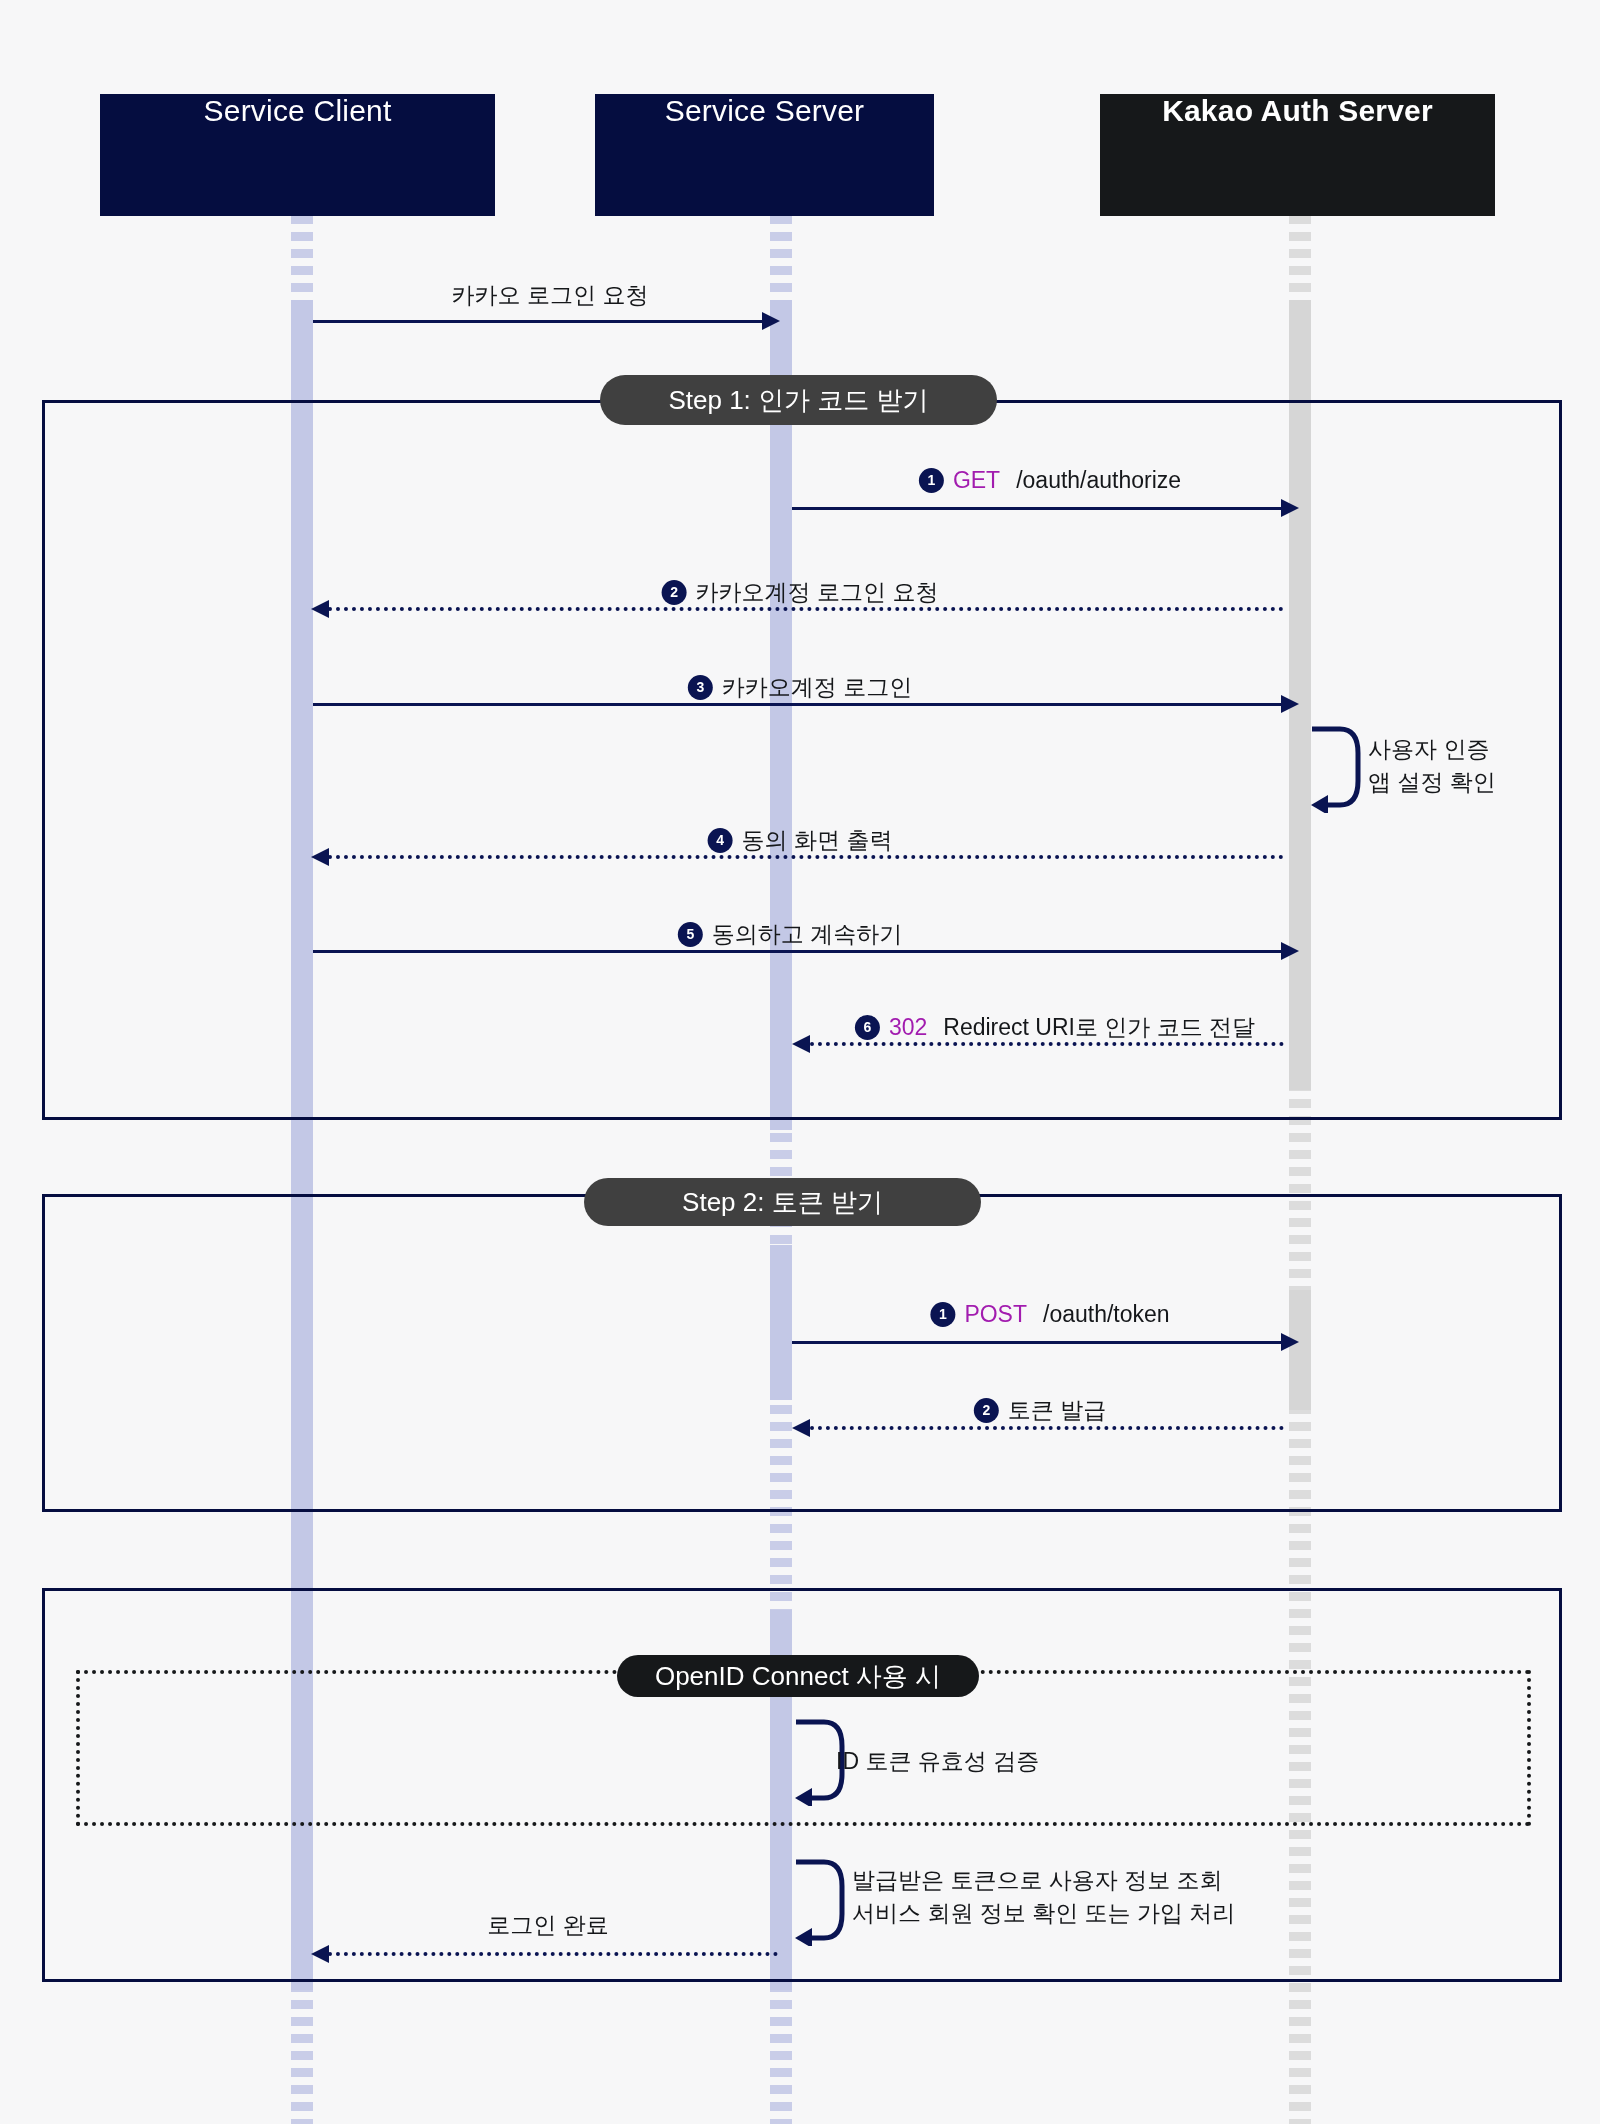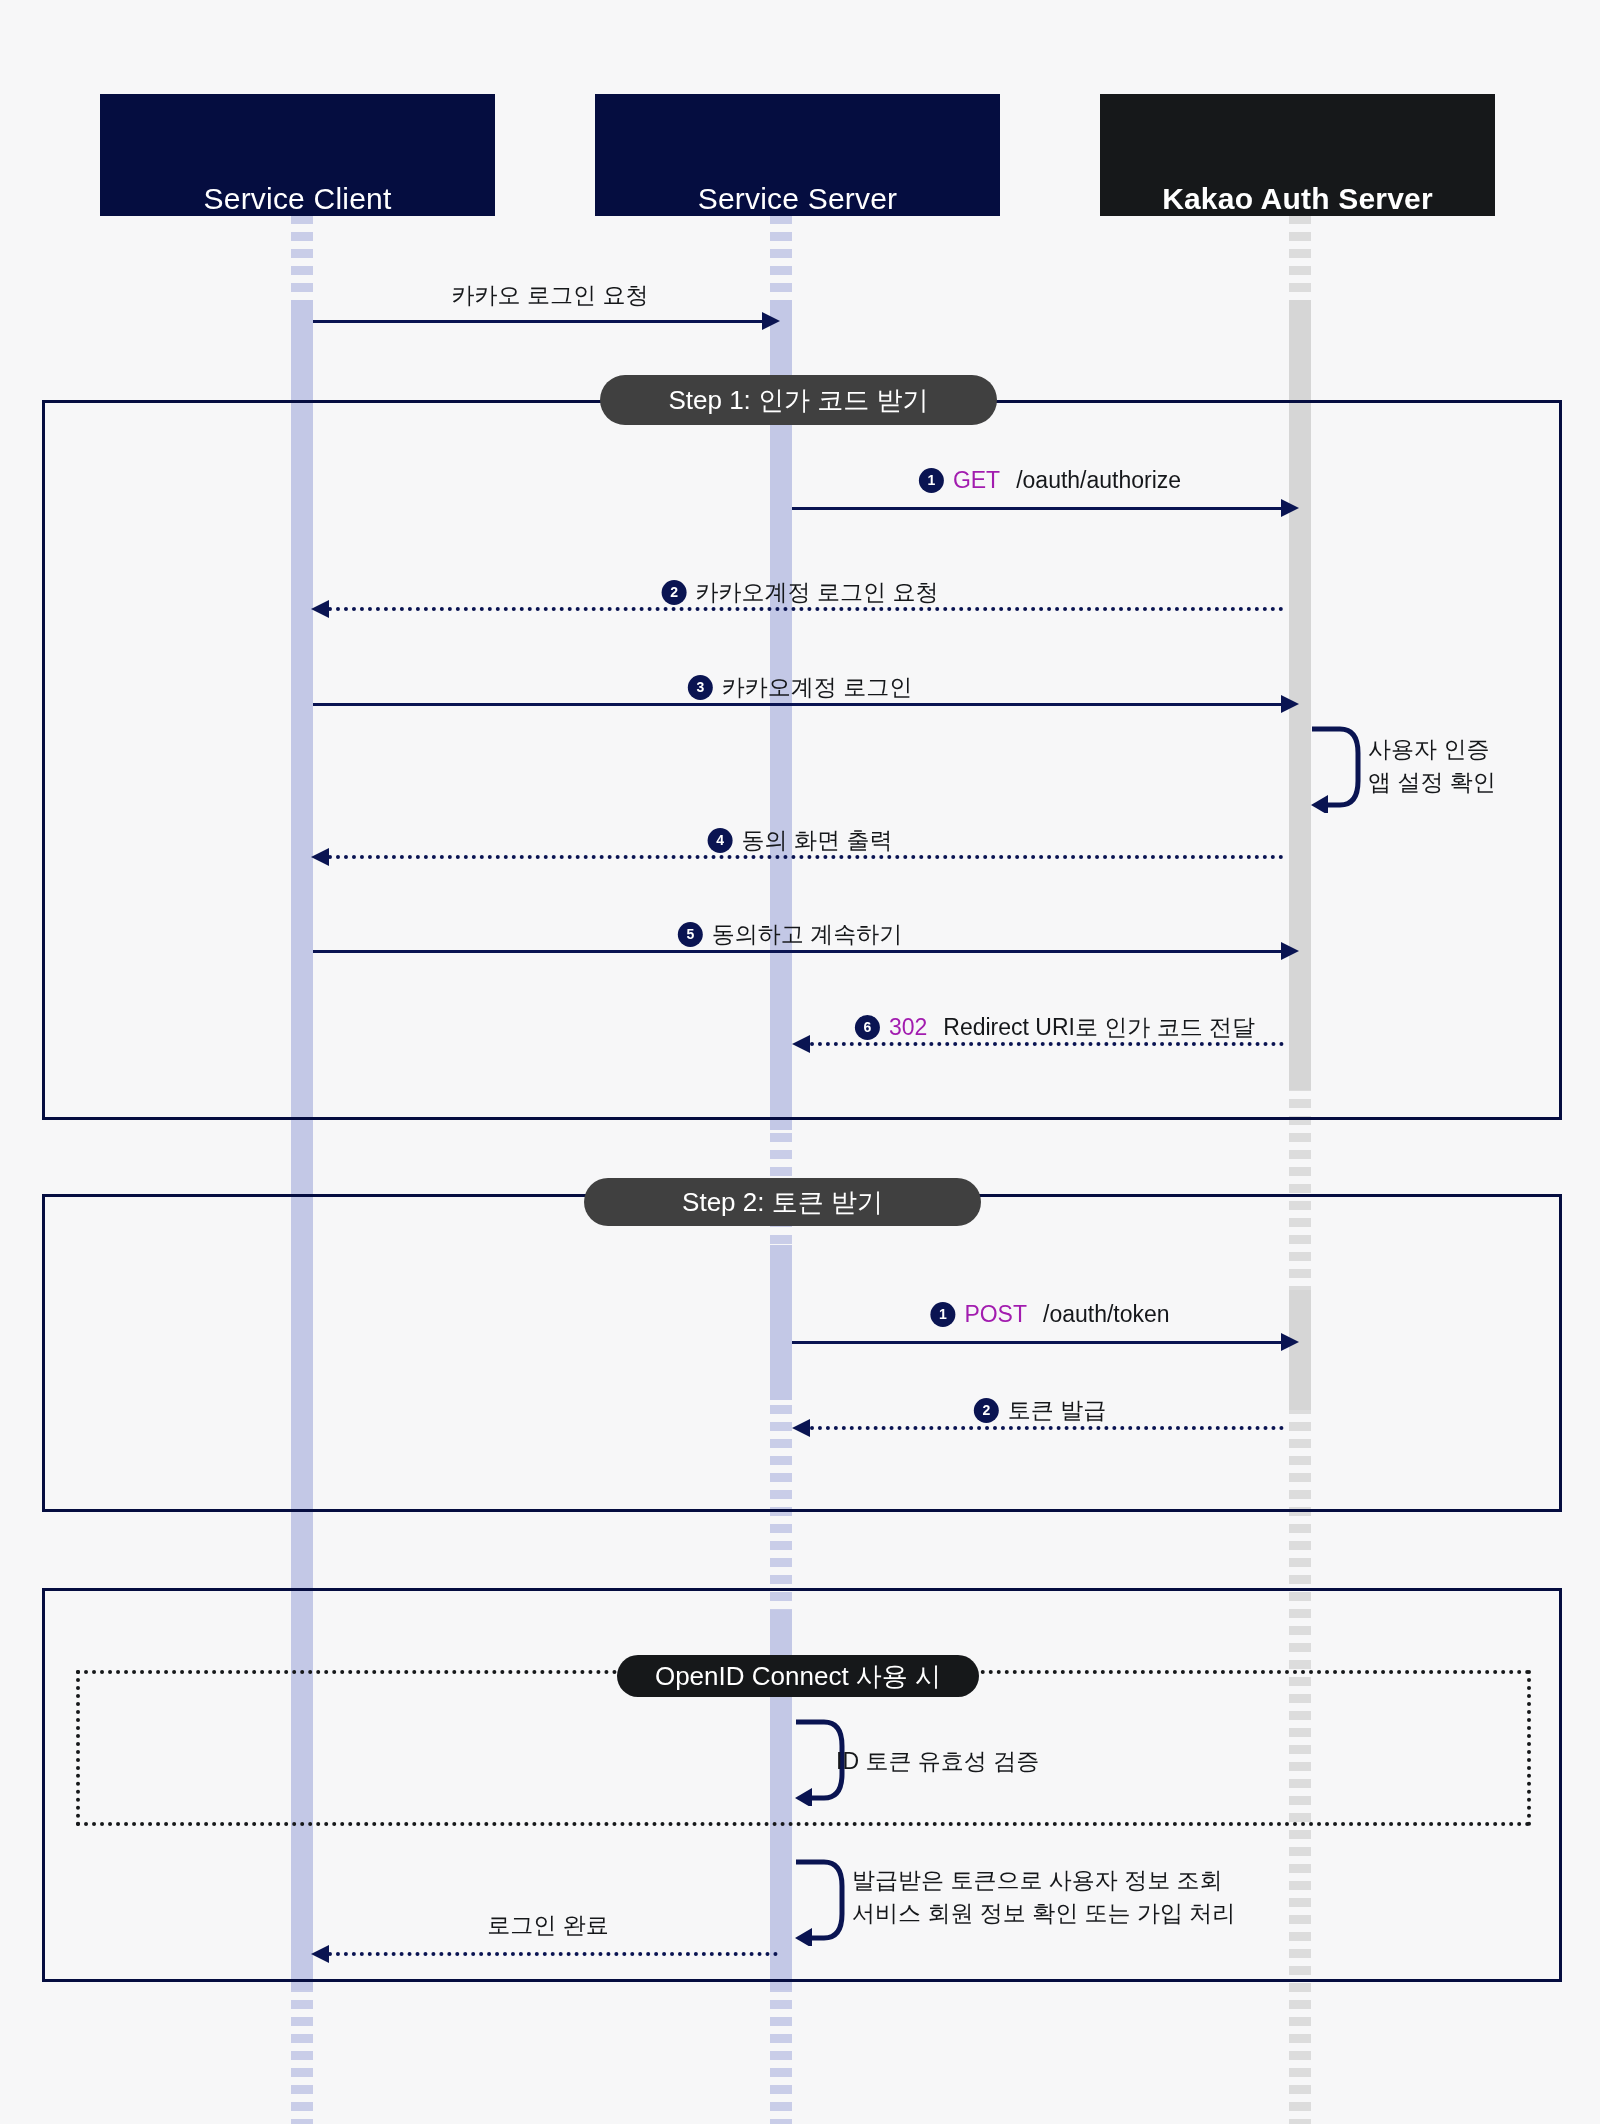--- a/index.html
+++ b/index.html
@@ -17,21 +17,21 @@
     width: 1600px;
     height: 2124px;
     background: #f7f7f8;
     overflow: hidden;
   }
 
   
   .actor-box {
     position: absolute;
     display: flex;
-    align-items: flex-end;
+    align-items: flex-start;
     justify-content: center;
     color: #ffffff;
     font-size: 30px;
     letter-spacing: .2px;
     white-space: nowrap;
   }
   .actor-navy { background: #050d40; }
   .actor-black { background: #16181a; font-weight: bold; }
 
   
@@ -169,21 +169,21 @@
   <div class="activation blue" style="left:770px; top:300px; height:830px;"></div>
   <div class="activation blue" style="left:770px; top:1245px; height:155px;"></div>
   <div class="activation blue" style="left:770px; top:1610px; height:380px;"></div>
 
   <div class="activation gray" style="left:1289px; top:300px; height:790px;"></div>
   <div class="activation gray" style="left:1289px; top:1290px; height:120px;"></div>
 
   <div class="actor-box actor-navy" style="left:100px; top:94px; width:395px; height:122px;">
     <span>Service Client</span>
   </div>
-  <div class="actor-box actor-navy" style="left:595px; top:94px; width:405px; height:122px;">
+  <div class="actor-box actor-navy" style="left:595px; top:94px; width:339px; height:122px;">
     <span>Service Server</span>
   </div>
   <div class="actor-box actor-black" style="left:1100px; top:94px; width:395px; height:122px;">
     <span>Kakao Auth Server</span>
   </div>
 
   <div class="plain-label" style="left:550px; top:280px;">카카오 로그인 요청</div>
   <div class="msg-line" style="left:313px; top:320px; width:452px;"></div>
   <div class="arrow-head right" style="left:762px; top:312px;"></div>
 

